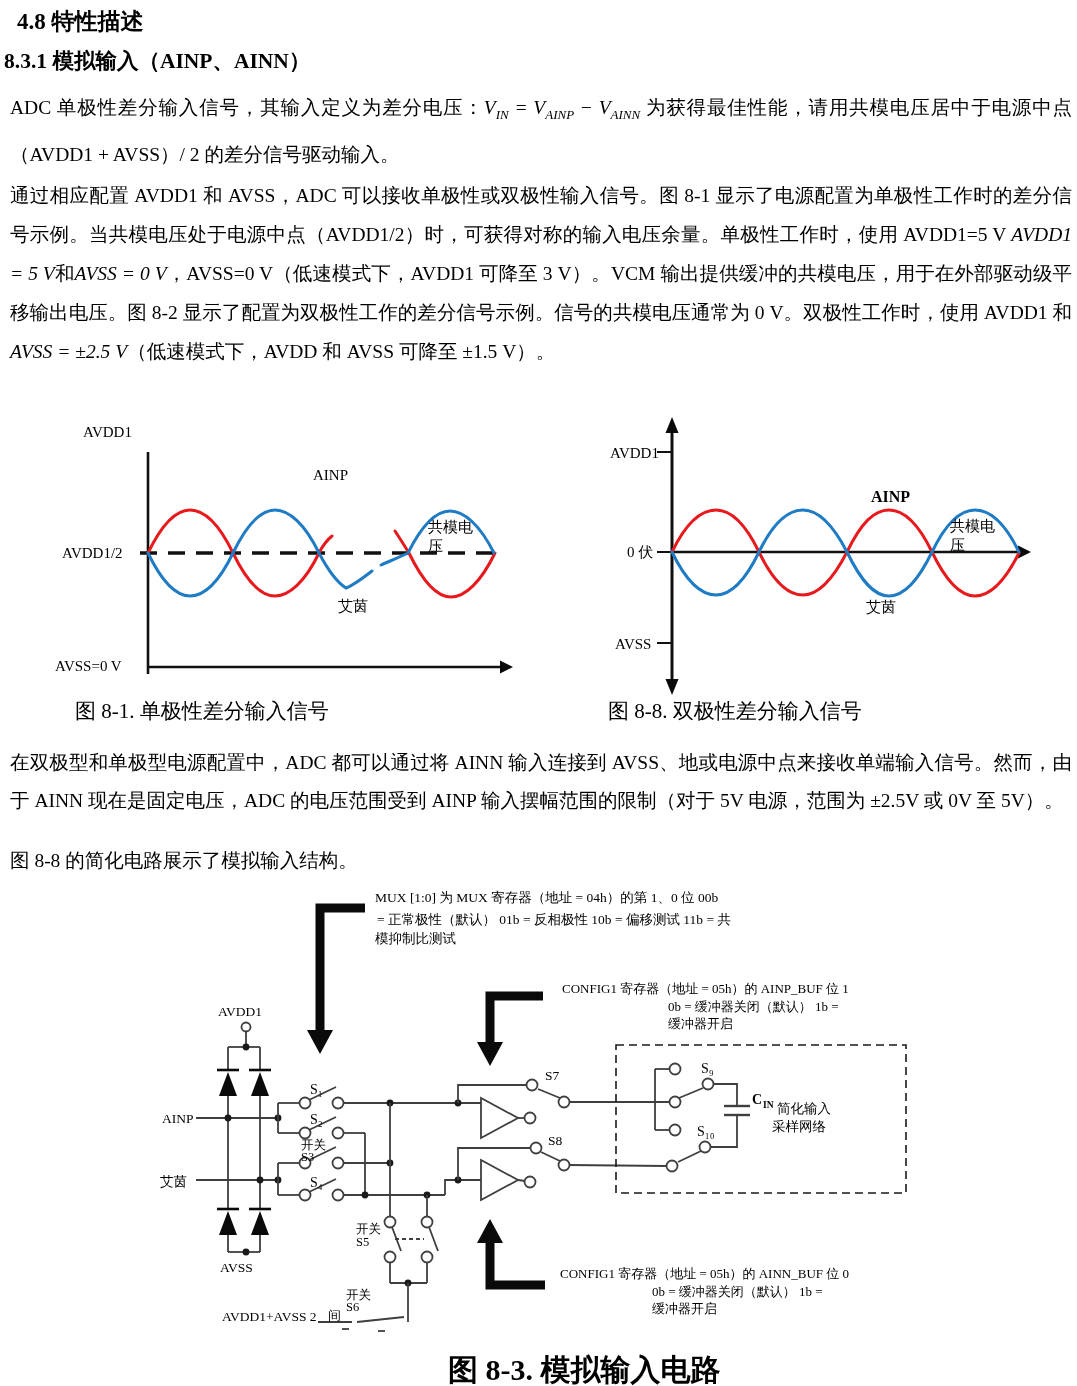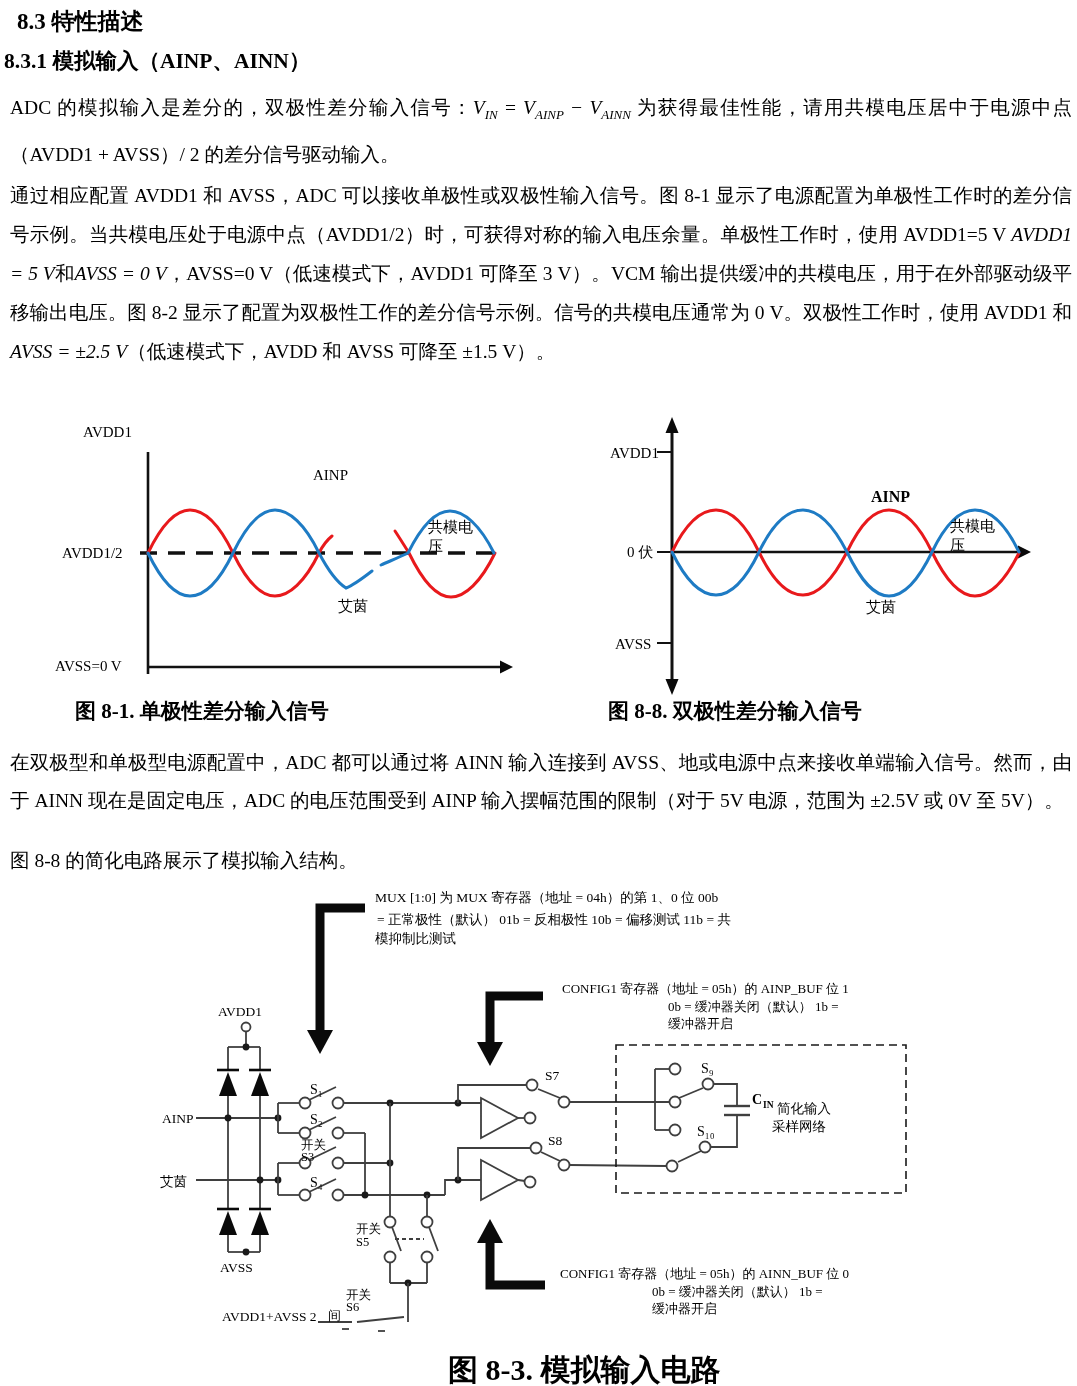--- a/index.html
+++ b/index.html
@@ -4,36 +4,36 @@
 <style>
   html,body{margin:0;padding:0;}
   body{width:1077px;height:1386px;position:relative;background:#fff;color:#000;
        font-family:"Liberation Serif","DejaVu Serif",serif;overflow:hidden;}
   .abs{position:absolute;}
   .h1{font-size:23px;font-weight:bold;}
   .h2{font-size:21.5px;font-weight:bold;}
   .para{font-size:19.5px;line-height:39px;width:1062px;text-align:justify;}
   .mi{font-style:italic;}
   .mi sub{font-style:italic;font-size:13px;}
-  .cap{font-size:21px;font-weight:bold;}
+  .cap{font-size:21px;font-weight:normal;}
   .cap3{font-size:30px;font-weight:bold;margin-left:44px;}
   svg text{font-family:"Liberation Serif","DejaVu Serif",serif;fill:#000;}
   .wire{stroke:#3f3f3f;stroke-width:1.8;fill:none;}
   .wireb{stroke:#3f3f3f;stroke-width:1.8;fill:#fff;}
   .dot{fill:#1a1a1a;}
   .thick{stroke:#0a0a0a;stroke-width:9;fill:none;}
   .blk{fill:#0a0a0a;}
 </style>
 </head>
 <body>
 
-<div class="abs h1" style="left:17px;top:6px">8.3 特性描述</div>
+<div class="abs h1" style="left:17px;top:6px">4.8 特性描述</div>
 <div class="abs h2" style="left:4px;top:46px">8.3.1 模拟输入（AINP、AINN）</div>
 
-<div class="abs para" style="left:10px;top:88px;line-height:40px"><span>ADC 的模拟输入是差分的，双极性差分输入信号：</span><span class="mi"><span>V</span><sub>IN</sub><span> = </span><span>V</span><sub>AINP</sub><span> − </span><span>V</span><sub>AINN</sub></span><span> 为获得最佳性能，请用共模电压居中于电源中点（AVDD1 + AVSS）/ 2 的差分信号驱动输入。</span></div>
+<div class="abs para" style="left:10px;top:88px;line-height:40px"><span>ADC 单极性差分输入信号，其输入定义为差分电压：</span><span class="mi"><span>V</span><sub>IN</sub><span> = </span><span>V</span><sub>AINP</sub><span> − </span><span>V</span><sub>AINN</sub></span><span> 为获得最佳性能，请用共模电压居中于电源中点（AVDD1 + AVSS）/ 2 的差分信号驱动输入。</span></div>
 
 <div class="abs para" style="left:10px;top:176px"><span>通过相应配置 AVDD1 和 AVSS，ADC 可以接收单极性或双极性输入信号。图 8-1 显示了电源配置为单极性工作时的差分信号示例。当共模电压处于电源中点（AVDD1/2）时，可获得对称的输入电压余量。单极性工作时，使用 AVDD1=5 V </span><span class="mi">AVDD1 = 5 V</span><span>和</span><span class="mi">AVSS = 0 V</span><span>，AVSS=0 V（低速模式下，AVDD1 可降至 3 V）。VCM 输出提供缓冲的共模电压，用于在外部驱动级平移输出电压。图 8-2 显示了配置为双极性工作的差分信号示例。信号的共模电压通常为 0 V。双极性工作时，使用 AVDD1 和</span><span class="mi">AVSS = ±2.5 V</span><span>（低速模式下，AVDD 和 AVSS 可降至 ±1.5 V）。</span></div>
 
 <svg class="abs" style="left:30px;top:413px" width="500" height="270" viewBox="30 413 500 270">
   <g>
     <line x1="148" y1="452" x2="148" y2="674" stroke="#111" stroke-width="2.6"></line>
     <line x1="148" y1="667" x2="500" y2="667" stroke="#111" stroke-width="2.6"></line>
     <polygon class="blk" points="500,660.5 500,673.5 513,667"></polygon>
     <line x1="140" y1="553" x2="499" y2="553" stroke="#111" stroke-width="3.4" stroke-dasharray="17 11"></line>
   </g>

